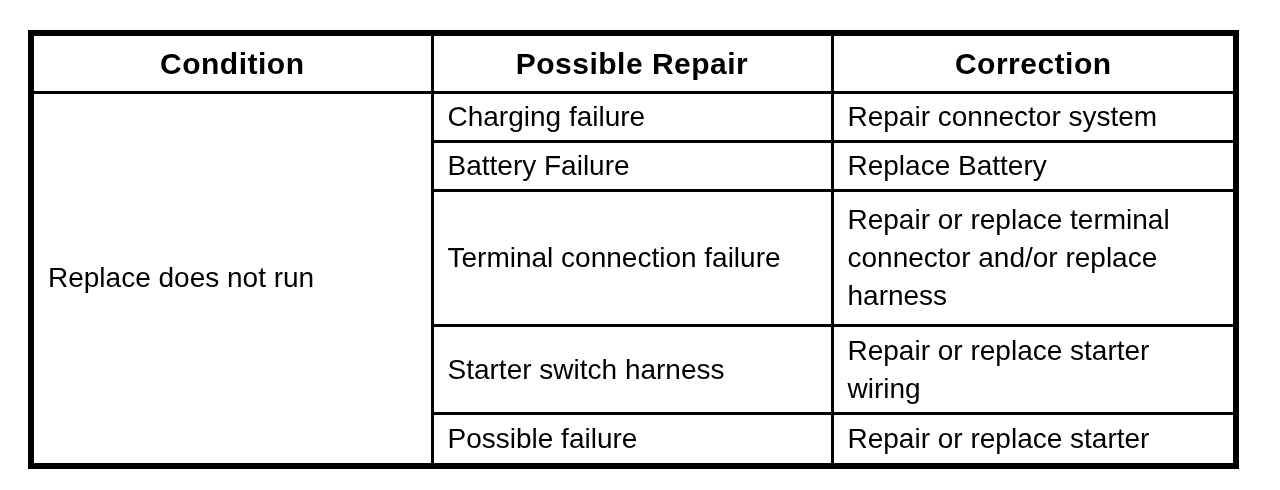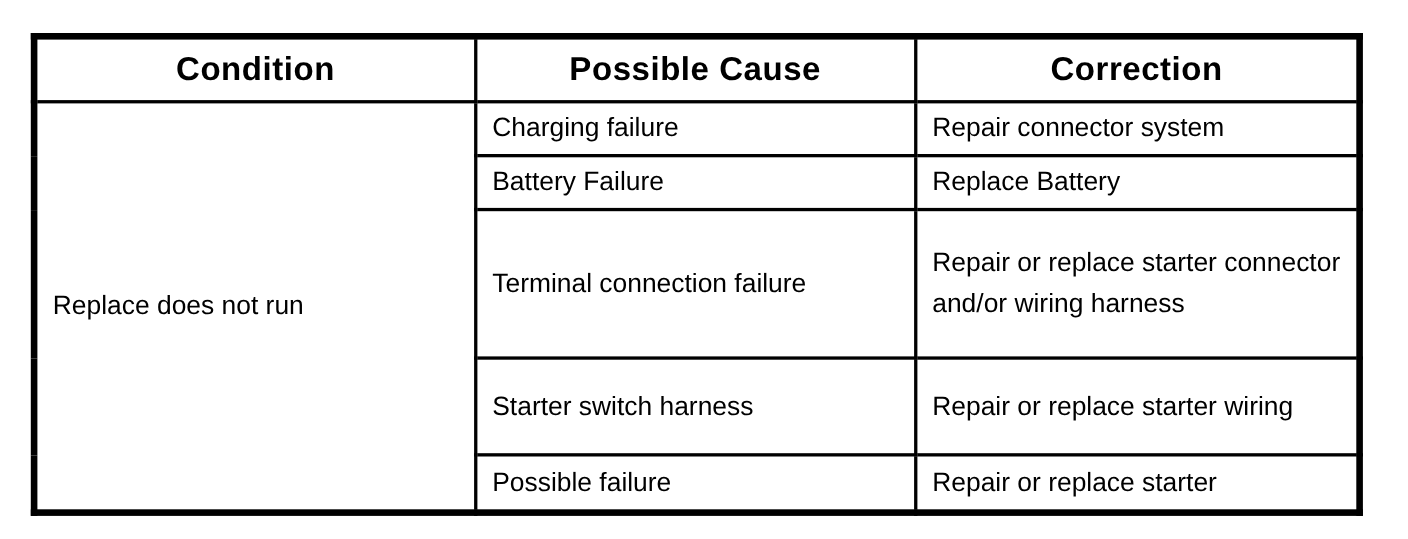--- a/index.html
+++ b/index.html
@@ -33,21 +33,21 @@
   col.c3 { width: 404px; }
   th.header-cell {
     font-size: 30px;
     font-weight: bold;
     text-align: center;
     vertical-align: middle;
     height: 53px;
     letter-spacing: 0.5px;
   }
   td.body-cell {
-    font-size: 24px;
+    font-size: 28px;
     font-weight: normal;
     text-align: left;
     vertical-align: middle;
     padding: 4px 14px;
     line-height: 38px;
   }
   tr.row-0 { height: 48px; }
   tr.row-1 { height: 47px; }
   tr.row-2 { height: 135px; }
   tr.row-3 { height: 88px; }
@@ -59,37 +59,37 @@
 <div class="table-wrap">
   <table class="trouble-table">
     <colgroup>
       <col class="c1">
       <col class="c2">
       <col class="c3">
     </colgroup>
     <thead>
       <tr class="header-row">
         <th class="header-cell">Condition</th>
-        <th class="header-cell">Possible Cause</th>
+        <th class="header-cell">Possible Repair</th>
         <th class="header-cell">Correction</th>
       </tr>
     </thead>
     <tbody>
       <tr class="row-0">
         <td class="body-cell" rowspan="5">Replace does not run</td>
         <td class="body-cell">Charging failure</td>
         <td class="body-cell">Repair connector system</td>
       </tr>
       <tr class="row-1">
         <td class="body-cell">Battery Failure</td>
         <td class="body-cell">Replace Battery</td>
       </tr>
       <tr class="row-2">
         <td class="body-cell">Terminal connection failure</td>
-        <td class="body-cell">Repair or replace starter connector and/or wiring harness</td>
+        <td class="body-cell">Repair or replace terminal connector and/or replace harness</td>
       </tr>
       <tr class="row-3">
         <td class="body-cell">Starter switch harness</td>
         <td class="body-cell">Repair or replace starter wiring</td>
       </tr>
       <tr class="row-4">
         <td class="body-cell">Possible failure</td>
         <td class="body-cell">Repair or replace starter</td>
       </tr>
     </tbody>

